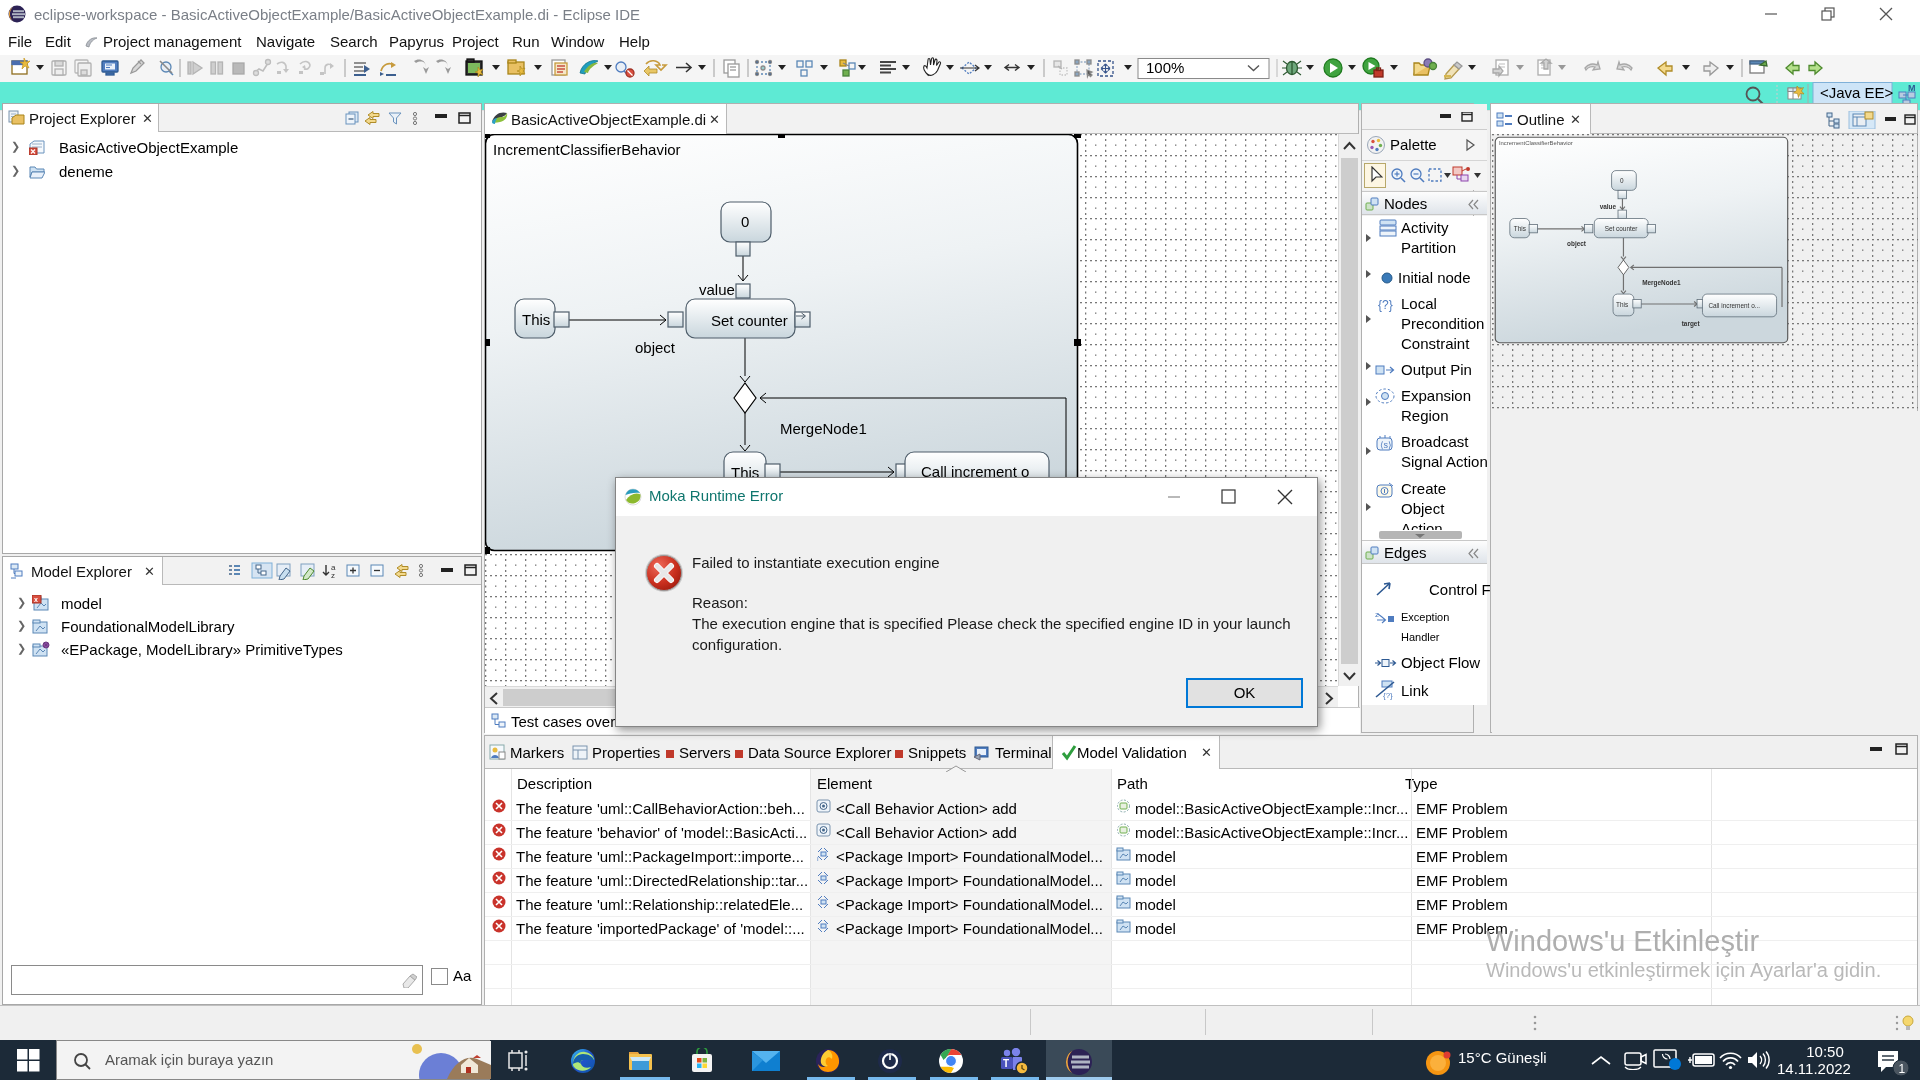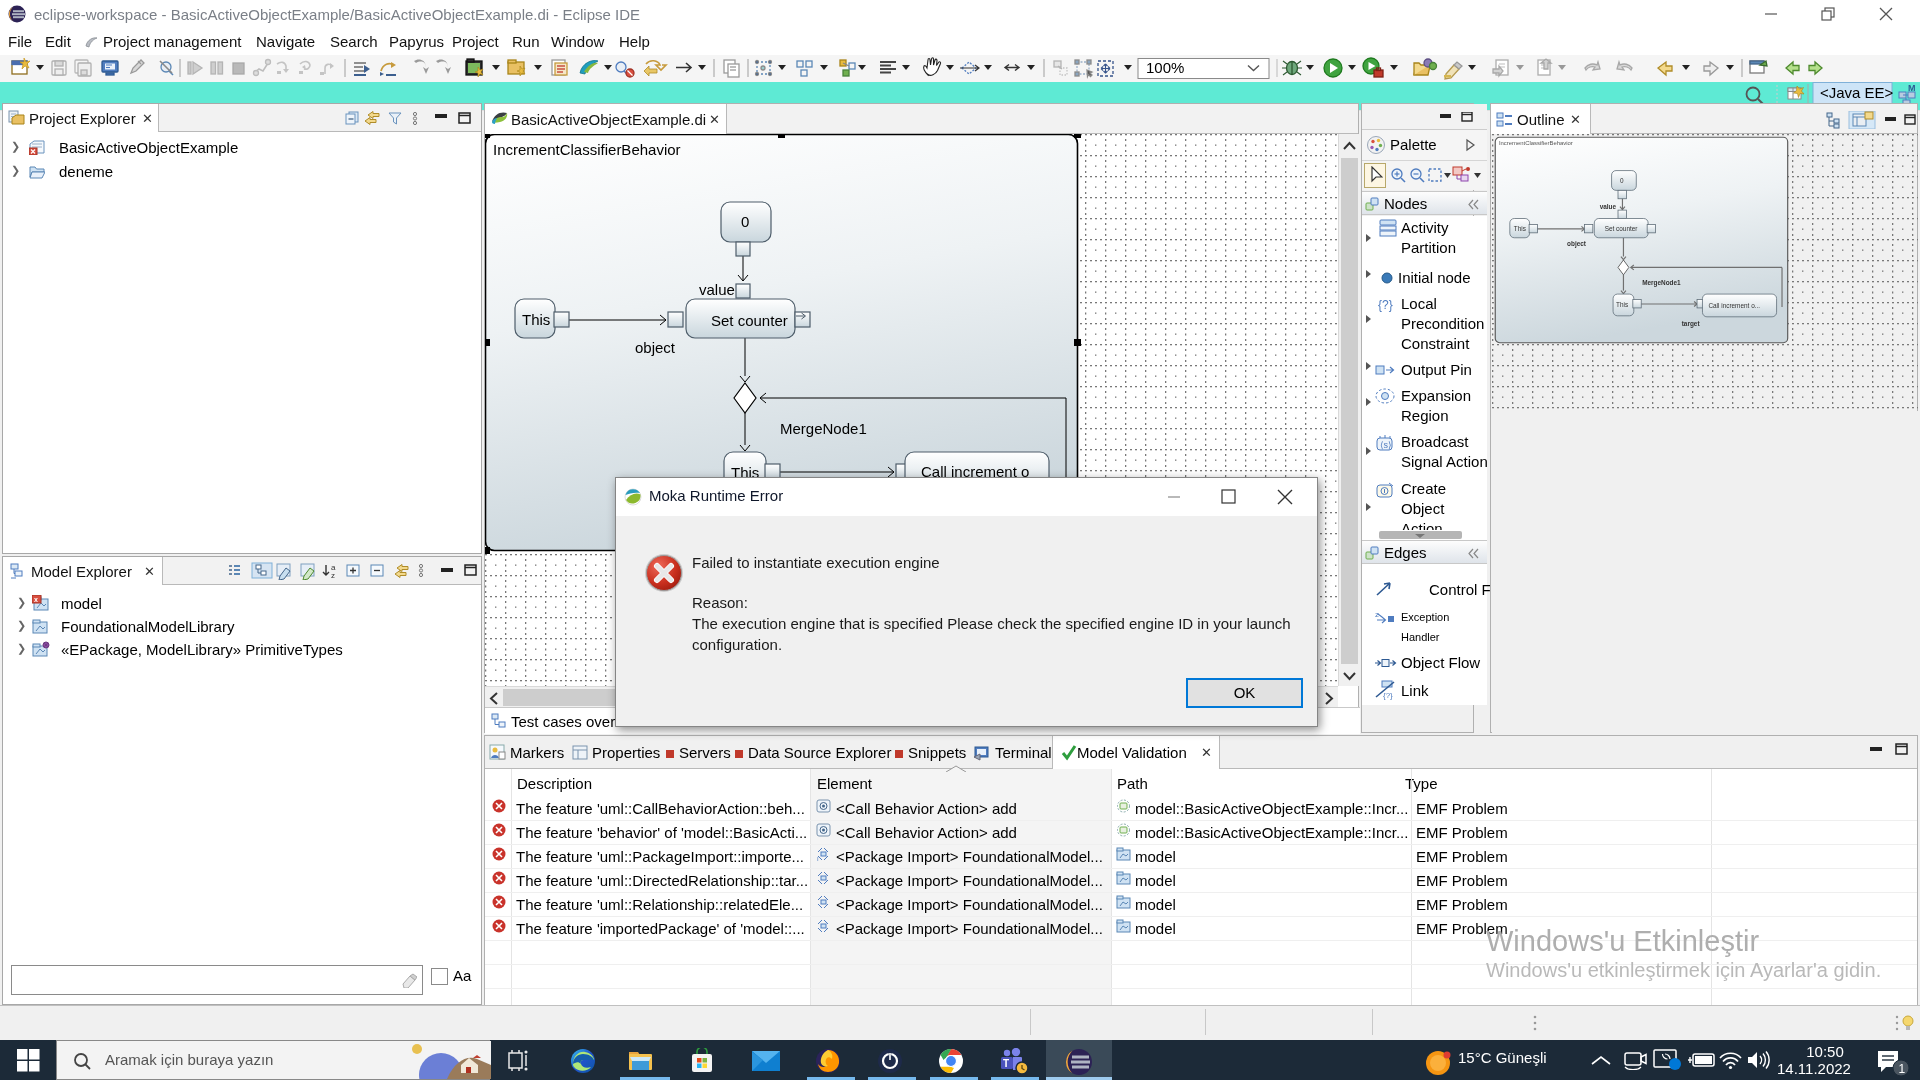--- a/index.html
+++ b/index.html
@@ -980,21 +980,21 @@
 <div class="abs" style="left:1486px; top:925px; font-size:29px; color:#aeaeae;">Windows'u Etkinleştir</div>
 <div class="abs" style="left:1486px; top:959px; font-size:20px; color:#b9b9b9;">Windows'u etkinleştirmek için Ayarlar'a gidin.</div>
 
 <div id="dialog" class="abs">
   <div id="dlgtitle">
     <svg class="abs" style="left:8px;top:10px" width="18" height="18" viewBox="0 0 18 18">
       <circle cx="9" cy="9" r="8" fill="#fff" stroke="#bbb" stroke-width="0.5"></circle>
       <path d="M1.5 7 A8 8 0 0 1 16 5 C10 4 5 6 1.5 7z" fill="#2b9dbd"></path>
       <path d="M2 12 C6 6 12 4 16.5 6.5 A8 8 0 0 1 2 12z" fill="#8cb92e"></path>
     </svg>
-    <div class="abs" style="left:33px;top:9px;font-size:15px;color:#0f172a;">Moka Runtime Error</div>
+    <div class="abs" style="left:33px;top:9px;font-size:15px;color:#0f766e;">Moka Runtime Error</div>
     <svg class="abs" style="left:540px;top:0" width="163" height="38">
       <line x1="12" y1="19" x2="24" y2="19" stroke="#8a8a8a" stroke-width="1.2"></line>
       <rect x="66" y="12" width="13" height="13" fill="none" stroke="#333" stroke-width="1.2"></rect>
       <path d="M122 12 l14 14 M136 12 l-14 14" stroke="#333" stroke-width="1.4" fill="none"></path>
     </svg>
   </div>
   <svg class="abs" style="left:28px;top:75px" width="40" height="40" viewBox="0 0 40 40">
     <defs>
           <radialGradient id="redg" cx="0.35" cy="0.3" r="0.9">
             <stop offset="0" stop-color="#ee6a5a"></stop>

